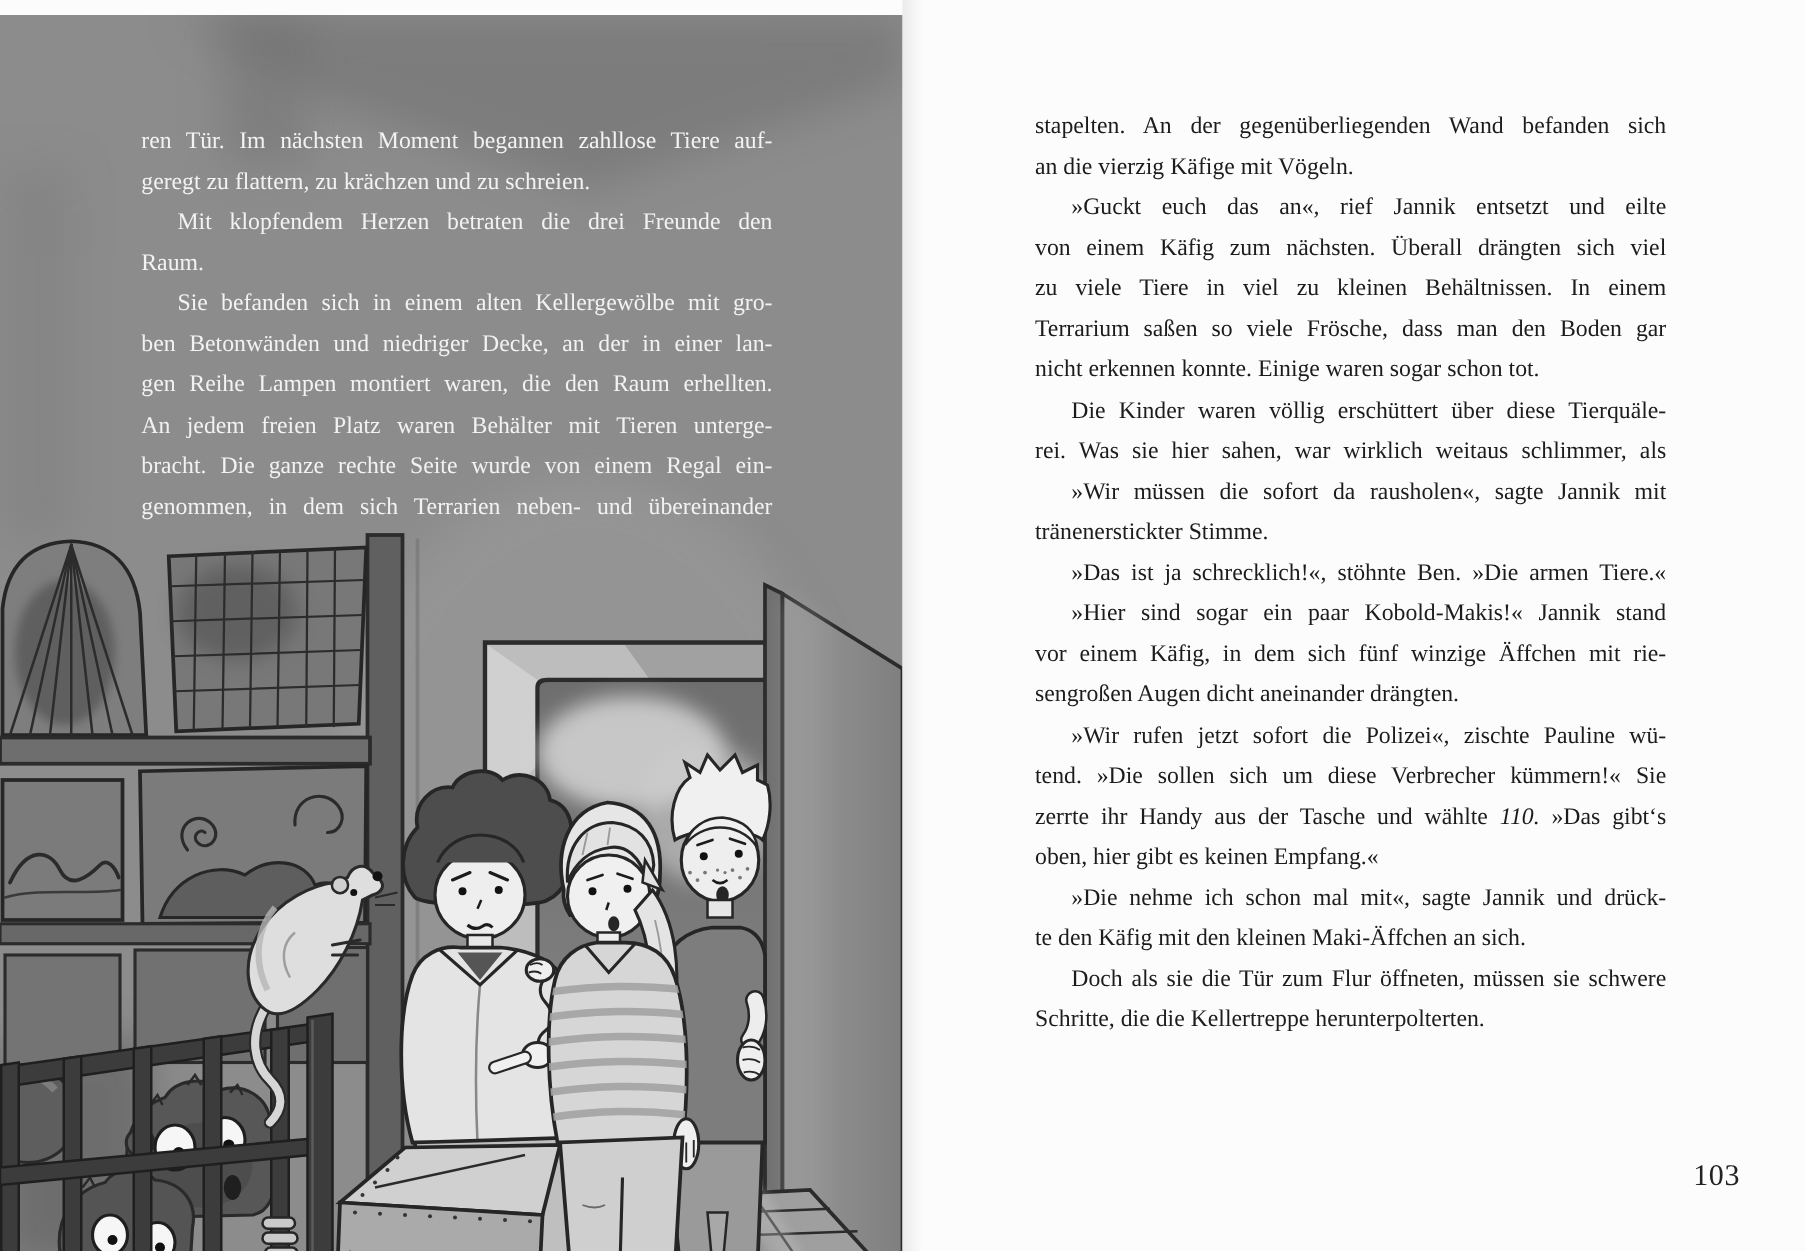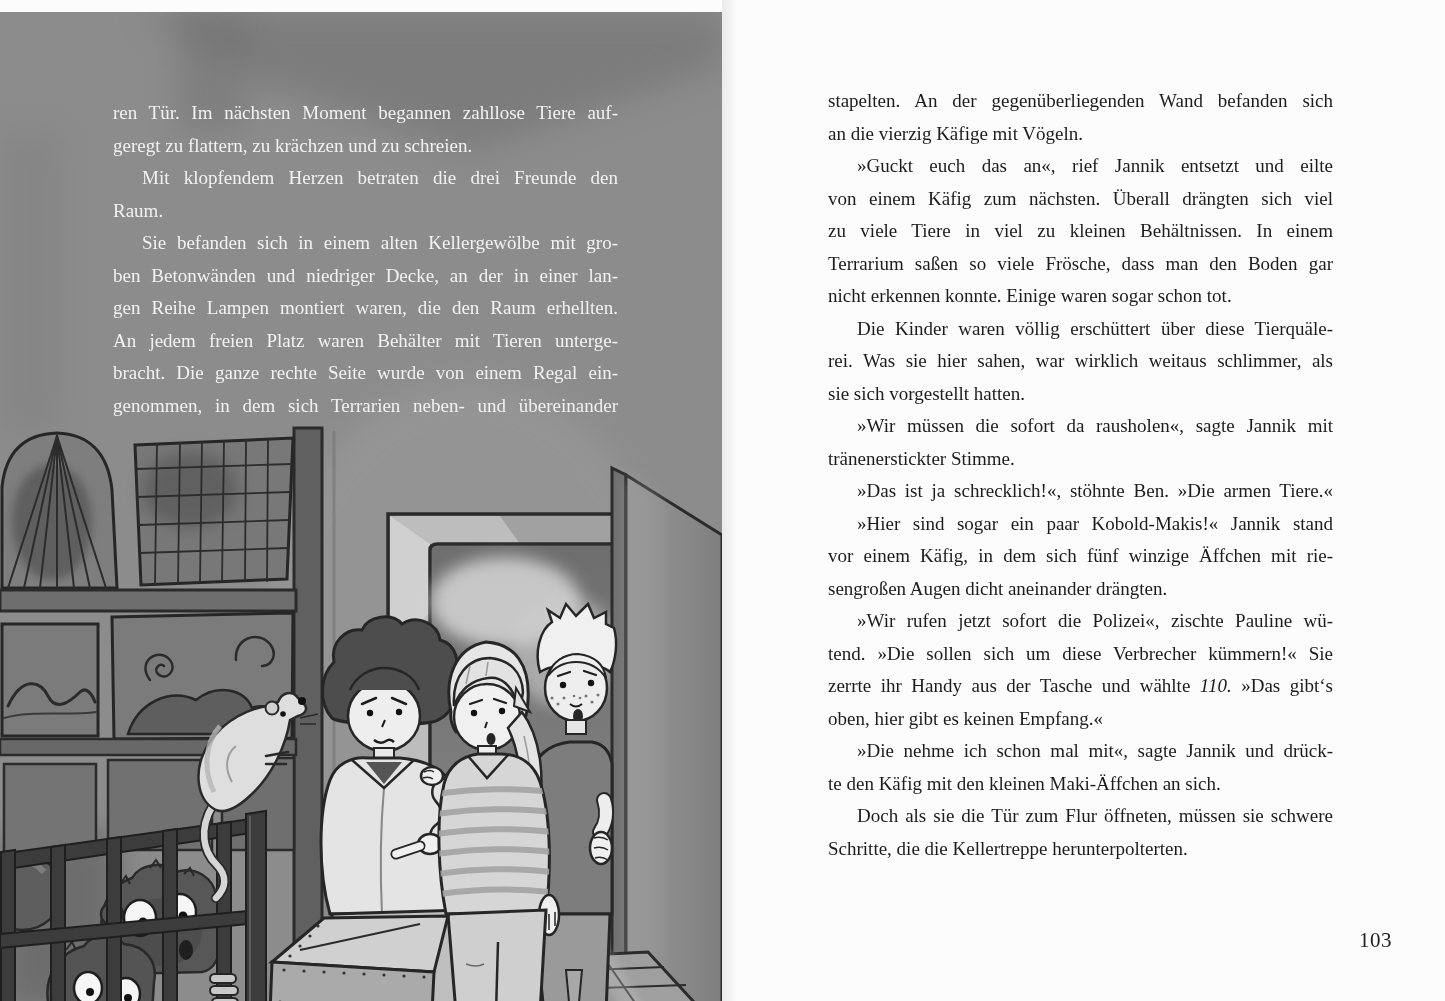--- a/index.html
+++ b/index.html
@@ -21,21 +21,21 @@
                   background:linear-gradient(90deg, rgba(0,0,0,.07), rgba(0,0,0,0)); }
   .right-text { position:absolute; left:106px; top:85px; width:505px;
                 color:#1c1c1c; font-size:19px; line-height:32.5px; }
 
   
   .line { height:32.5px; overflow:hidden; text-align:justify; text-align-last:justify; }
   .line.nj { text-align-last:left; }
   .line.ind { text-indent:29px; }
 
   .folio { position:absolute; left:616px; top:928px; width:54px; text-align:right;
-           font-size:21px; color:#222; letter-spacing:.5px; }
+           font-size:24px; color:#222; letter-spacing:.5px; }
 </style>
 </head>
 <body>
 
 <div class="spread">
 
   <div class="left-page">
     <svg viewBox="0 0 722 1001">
       <defs>
         <filter id="b4" x="-50%" y="-50%" width="200%" height="200%">
@@ -347,21 +347,20 @@
     <div class="right-text" id="right-text">
         <div class="line">stapelten. An der gegenüberliegenden Wand befanden sich</div>
         <div class="line nj">an die vierzig Käfige mit Vögeln.</div>
         <div class="line ind">»Guckt euch das an«, rief Jannik entsetzt und eilte</div>
         <div class="line">von einem Käfig zum nächsten. Überall drängten sich viel</div>
         <div class="line">zu viele Tiere in viel zu kleinen Behältnissen. In einem</div>
         <div class="line">Terrarium saßen so viele Frösche, dass man den Boden gar</div>
         <div class="line nj">nicht erkennen konnte. Einige waren sogar schon tot.</div>
         <div class="line ind">Die Kinder waren völlig erschüttert über diese Tierquäle-</div>
         <div class="line">rei. Was sie hier sahen, war wirklich weitaus schlimmer, als</div>
-        <div class="line nj">sie sich vorgestellt hatten.</div>
         <div class="line ind">»Wir müssen die sofort da rausholen«, sagte Jannik mit</div>
         <div class="line nj">tränenerstickter Stimme.</div>
         <div class="line ind">»Das ist ja schrecklich!«, stöhnte Ben. »Die armen Tiere.«</div>
         <div class="line ind">»Hier sind sogar ein paar Kobold-Makis!« Jannik stand</div>
         <div class="line">vor einem Käfig, in dem sich fünf winzige Äffchen mit rie-</div>
         <div class="line nj">sengroßen Augen dicht aneinander drängten.</div>
         <div class="line ind">»Wir rufen jetzt sofort die Polizei«, zischte Pauline wü-</div>
         <div class="line">tend. »Die sollen sich um diese Verbrecher kümmern!« Sie</div>
         <div class="line">zerrte ihr Handy aus der Tasche und wählte <i>110.</i> »Das gibt‘s</div>
         <div class="line nj">oben, hier gibt es keinen Empfang.«</div>

